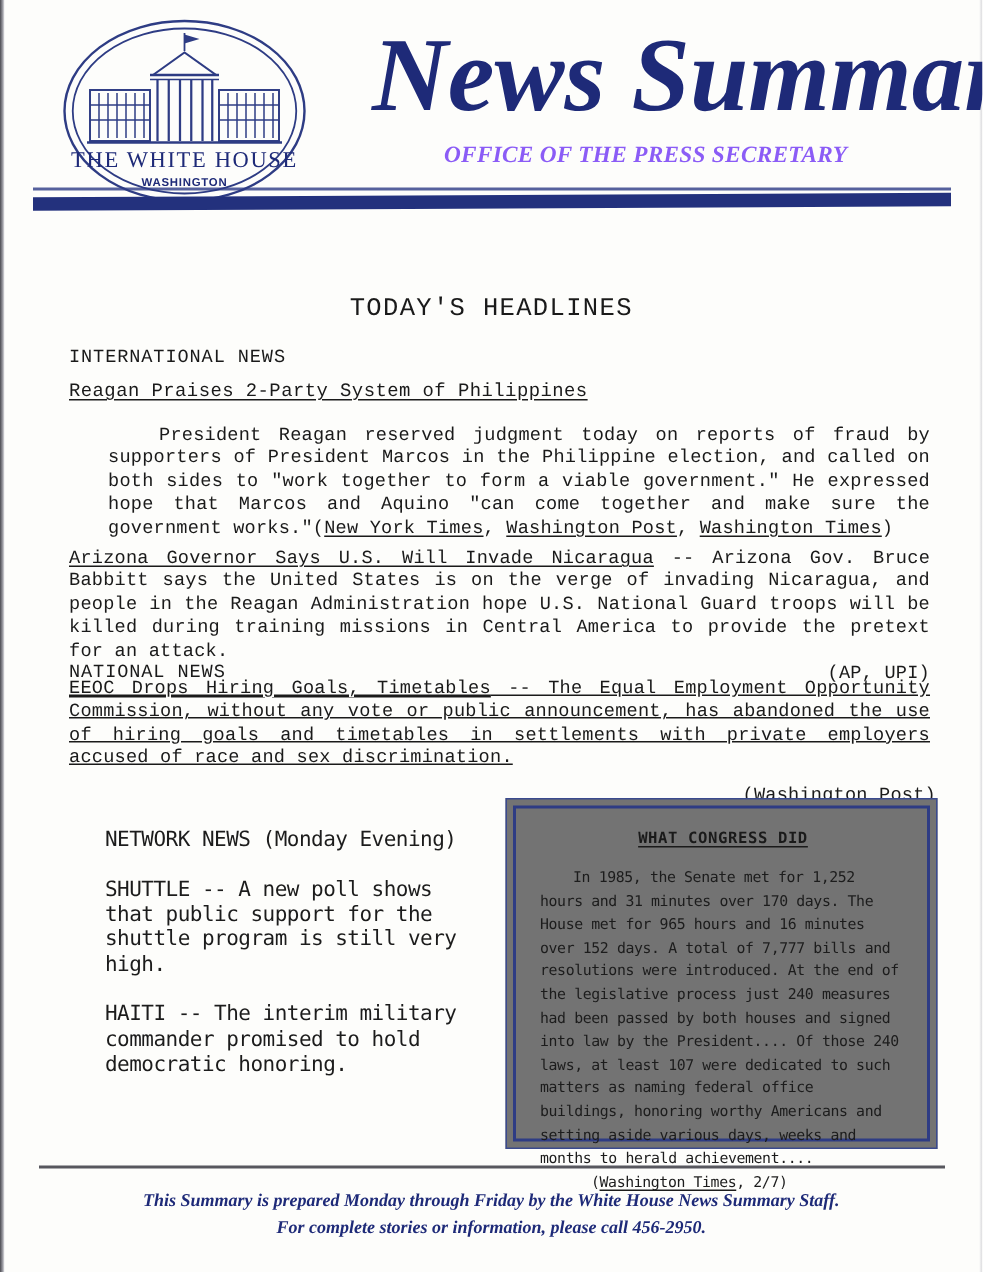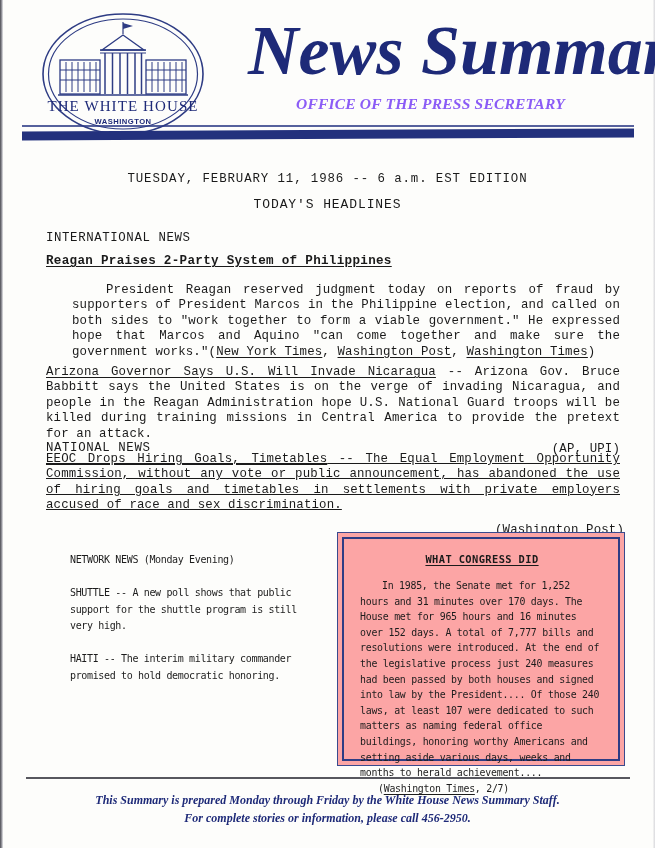--- a/index.html
+++ b/index.html
@@ -87,39 +87,38 @@
     left: 0; top: 172px; width: 655px;
     text-align: center;
     font-size: 12.4px;
     letter-spacing: .9px;
     white-space: nowrap;
   }
   .headlines-label {
     position: absolute;
     left: 0; top: 197px; width: 655px;
     text-align: center;
-    font-size: 13px;
+    font-size: 17px;
     letter-spacing: .9px;
   }
   .sec-head {
     position: absolute;
     font-size: 12.4px;
     letter-spacing: .6px;
   }
   #sec-intl { left: 46px; top: 231px; }
   #sec-natl { left: 46px; top: 441px; }
 
   .story-head-standalone {
     position: absolute;
     left: 46px; top: 254px;
     font-size: 12.6px;
     letter-spacing: .3px;
     text-decoration: underline;
     text-underline-offset: 2px;
-    font-weight: bold;
   }
 
   .para {
     position: absolute;
     font-size: 12.4px;
     line-height: 15.4px;
     text-align: justify;
     color: #1a1a1a;
     letter-spacing: .15px;
   }
@@ -139,35 +138,35 @@
   #credit-apupi { left: 300px; top: 409px; width: 320px; margin-top: 33px; }
   #credit-wpost { left: 300px; top: 523px; width: 324px; }
   #credit-wpost u { text-decoration: underline; text-underline-offset: 2px; }
 
   
   .netnews {
     position: absolute;
     left: 70px; top: 552px;
     width: 250px;
     font-family: "DejaVu Sans Mono", "Liberation Mono", monospace;
-    font-size: 10px;
+    font-size: 14px;
     line-height: 16.8px;
     color: #1c1c1c;
     letter-spacing: -.35px;
   }
   .netnews .nn-head { margin-bottom: 16px; }
   .netnews .nn-item { margin-bottom: 16px; }
 
   
   .congress-box {
     position: absolute;
     left: 337px; top: 532px;
     width: 288px; height: 234px;
     border: 1px solid #3a4a8e;
-    background: #fca5a5;
+    background: #737373;
     box-sizing: border-box;
   }
   .congress-box-inner {
     position: absolute;
     left: 4px; top: 4px; right: 4px; bottom: 4px;
     border: 2px solid #2e3c84;
     box-sizing: border-box;
     padding: 14px 14px 10px 16px;
   }
   .box-title {
@@ -184,21 +183,21 @@
   .box-body {
     font-family: "DejaVu Sans Mono", "Liberation Mono", monospace;
     font-size: 9.9px;
     line-height: 15.6px;
     color: #1c1c1c;
     letter-spacing: -.25px;
     text-align: left;
   }
   .box-body .bindent { display: inline-block; width: 22px; }
   .box-body u { text-decoration: underline; text-underline-offset: 2px; }
-  .box-credit { display: inline-block; margin-left: 18px; }
+  .box-credit { display: inline-block; margin-left: 34px; }
 
   
   .footer-rule {
     position: absolute;
     left: 26px; top: 777px; width: 604px; height: 2px;
     background: #3a3a42;
     opacity: .85;
   }
   .footer {
     position: absolute;
@@ -273,21 +272,20 @@
       </svg>
     </div>
 
     <div class="mast-title">News Summary</div>
     <div class="mast-sub">OFFICE OF THE PRESS SECRETARY</div>
 
     <div class="rule-thin"></div>
     <div class="rule-thick"></div>
   </div>
 
-  <div class="dateline typed">TUESDAY, FEBRUARY 11, 1986 -- 6 a.m. EST EDITION</div>
   <div class="headlines-label typed">TODAY'S HEADLINES</div>
 
   <div class="sec-head typed" id="sec-intl">INTERNATIONAL NEWS</div>
 
   <div class="story-head-standalone typed">Reagan Praises 2-Party System of Philippines</div>
 
   <div class="para typed" id="para-reagan">
     <span class="indent"></span><span>President Reagan reserved judgment today on reports of fraud by supporters of President Marcos in the Philippine election, and called on both sides to "work together to form a viable government."  He expressed hope that Marcos and Aquino "can come together and make sure the government works."(</span><u>New York Times</u><span>, </span><u>Washington Post</u><span>, </span><u>Washington Times</u><span>)</span>
   </div>
 

